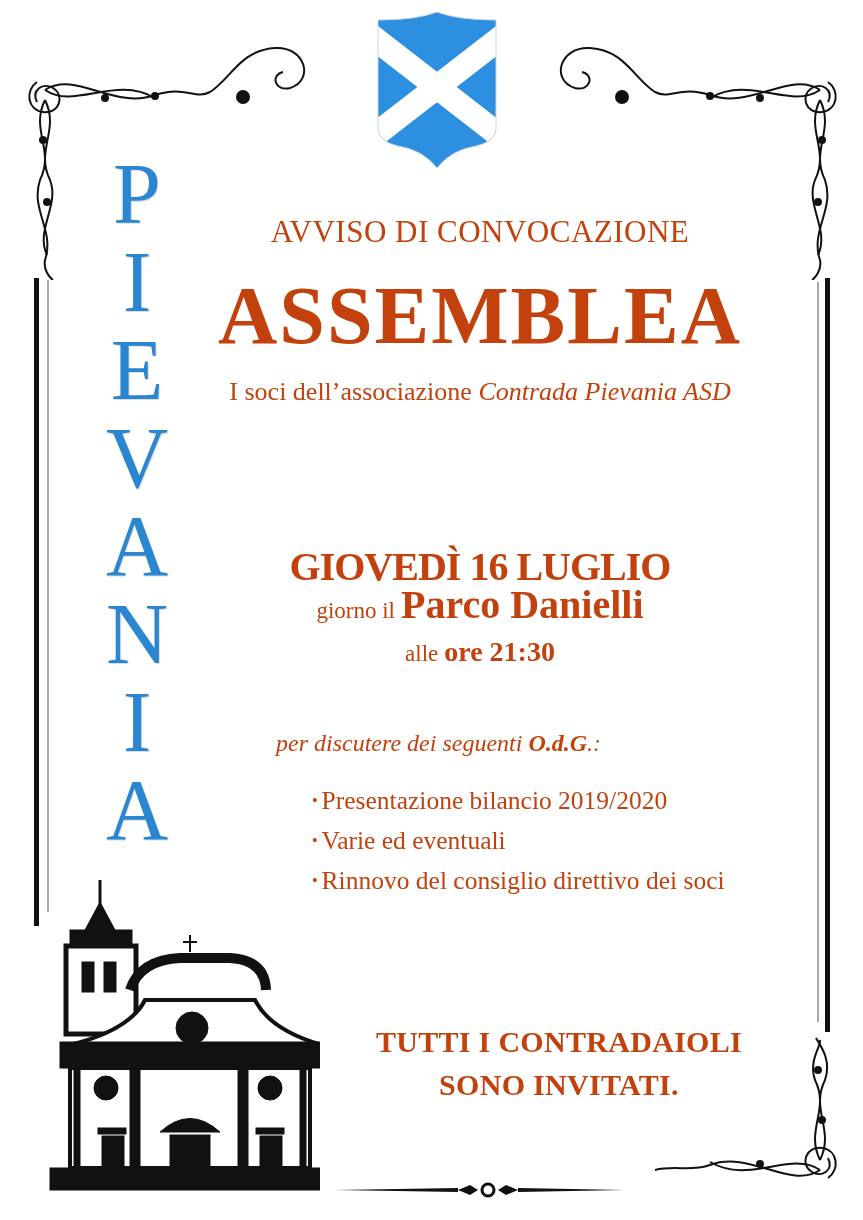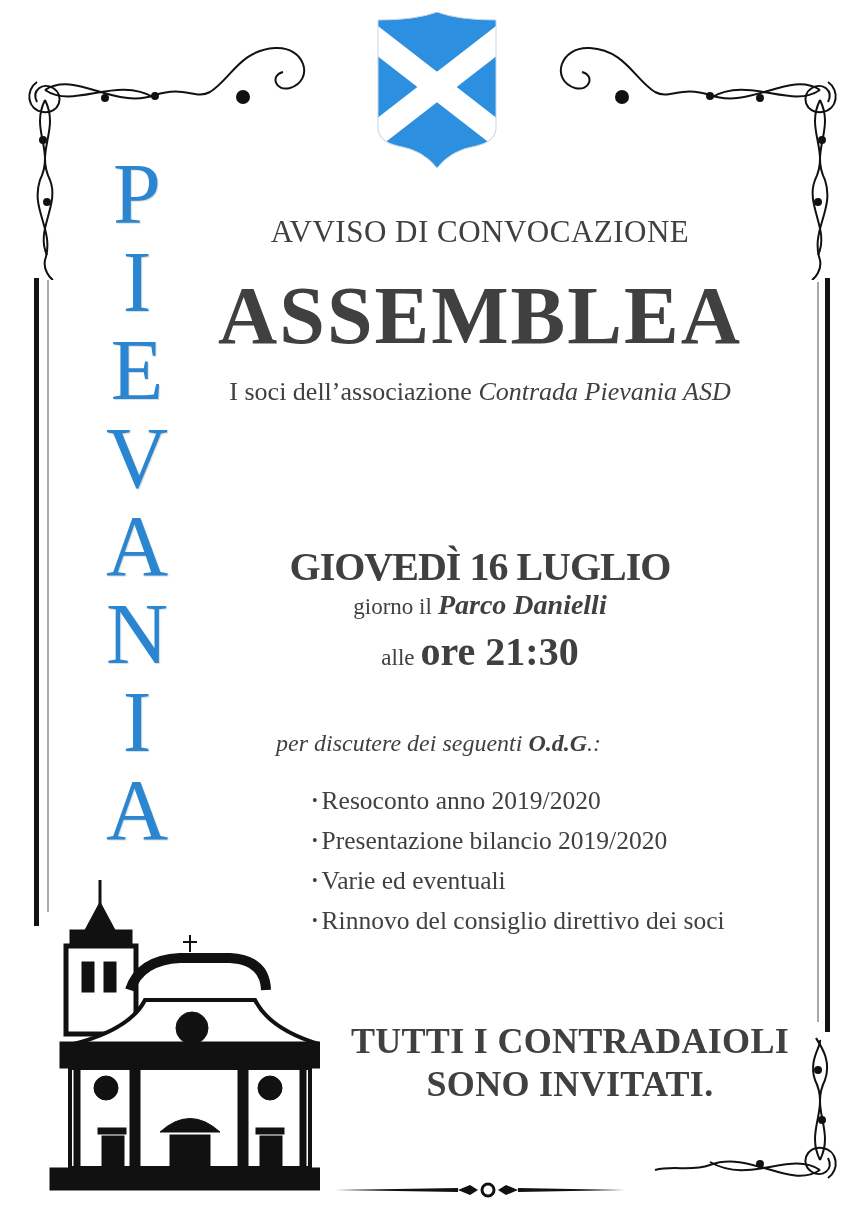--- a/index.html
+++ b/index.html
@@ -1,47 +1,47 @@
 <!DOCTYPE html>
 <html><head>
 <meta charset="utf-8">
 <style>
   html, body { margin: 0; padding: 0; background: #ffffff; }
   body { width: 863px; height: 1220px; position: relative; overflow: hidden;
          font-family: "DejaVu Serif", "Liberation Serif", serif; color: #0f1e6e; }
   .abs { position: absolute; }
   .center { position: absolute; left: 190px; width: 580px; text-align: center; }
-  .navy { color: #404040; }
+  .navy { color: #c2410c; }
 
   #shield { left: 376px; top: 12px; width: 122px; height: 156px; }
 
   #pievania { left: 82px; top: 150px; width: 110px; }
   #pievania span { display: block; text-align: center; color: #2a86d1;
       font-family: "Liberation Serif", "DejaVu Serif", serif; font-size: 86px; line-height: 88px;
       text-shadow: 1px 1px 1px rgba(0,0,0,0.15); }
 
   #avviso { top: 214px; font-family: "Liberation Serif", serif; font-size: 31px; letter-spacing: 0.5px; }
   #assemblea { top: 270px; font-family: "Liberation Serif", serif; font-weight: bold; font-size: 82px;
       letter-spacing: 2px; line-height: 92px; }
   #intro { top: 374px; font-family: "Liberation Serif", serif; font-size: 26px; line-height: 35px; }
   #intro i { font-style: italic; }
   #date { top: 532px; font-family: "Liberation Serif", serif; font-weight: bold; font-size: 40px; line-height: 70px; letter-spacing: -1px; }
   #place { top: 582px; font-family: "Liberation Serif", serif; line-height: 46px; }
   #place .small { font-size: 23px; }
-  #place .big { font-size: 28px; font-weight: bold; margin-left: 6px; font-style: italic; }
+  #place .big { font-size: 40px; font-weight: bold; margin-left: 6px; }
   #time { top: 628px; font-family: "Liberation Serif", serif; line-height: 48px; }
   #time .small { font-size: 23px; }
-  #time .big { font-size: 40px; font-weight: bold; margin-left: 6px; }
+  #time .big { font-size: 28px; font-weight: bold; margin-left: 6px; }
   #odg { left: 276px; top: 730px; font-family: "Liberation Serif", serif; font-size: 24px; font-style: italic; }
   #odg b { font-weight: bold; }
   #agenda { left: 312px; top: 782px; margin: 0; padding: 0; list-style: none;
       font-family: "Liberation Serif", serif; font-size: 25.5px; line-height: 37px; }
   #agenda li::before { content: "•"; font-size: 16px; margin-right: 4px; position: relative; top: -3px; }
-  #closing { left: 350px; width: 440px; top: 1020px; text-align: center;
-      font-family: "Liberation Serif", serif; font-weight: bold; font-size: 36px; line-height: 43px; letter-spacing: 0.3px; }
+  #closing { left: 339px; width: 440px; top: 1020px; text-align: center;
+      font-family: "Liberation Serif", serif; font-weight: bold; font-size: 30px; line-height: 43px; letter-spacing: 0.3px; }
 
   .vline { position: absolute; }
 </style>
 </head>
 <body>
 
 <div class="vline" style="left:34px; top:278px; width:5px; height:648px; background:#111;"></div>
 <div class="vline" style="left:47px; top:280px; width:1.5px; height:632px; background:#aaa;"></div>
 <div class="vline" style="left:817px; top:282px; width:1.5px; height:740px; background:#aaa;"></div>
 <div class="vline" style="left:825px; top:278px; width:5px; height:754px; background:#111;"></div>
@@ -125,21 +125,20 @@
 <div id="place" class="center navy">
   <span class="small">giorno il</span><span class="big">Parco Danielli</span>
 </div>
 <div id="time" class="center navy">
   <span class="small">alle</span><span class="big">ore 21:30</span>
 </div>
 <div id="odg" class="abs navy">
   <span>per discutere dei seguenti </span><b>O.d.G</b><span>.:</span>
 </div>
 <ul id="agenda" class="abs navy">
-  <li>Resoconto anno 2019/2020</li>
   <li>Presentazione bilancio 2019/2020</li>
   <li>Varie ed eventuali</li>
   <li>Rinnovo del consiglio direttivo dei soci</li>
 </ul>
 <div id="closing" class="abs navy">
   <div>TUTTI I CONTRADAIOLI</div>
   <div>SONO INVITATI.</div>
 </div>
 
 <svg class="abs" style="left:30px; top:880px;" width="290" height="320" viewBox="0 0 290 320">

